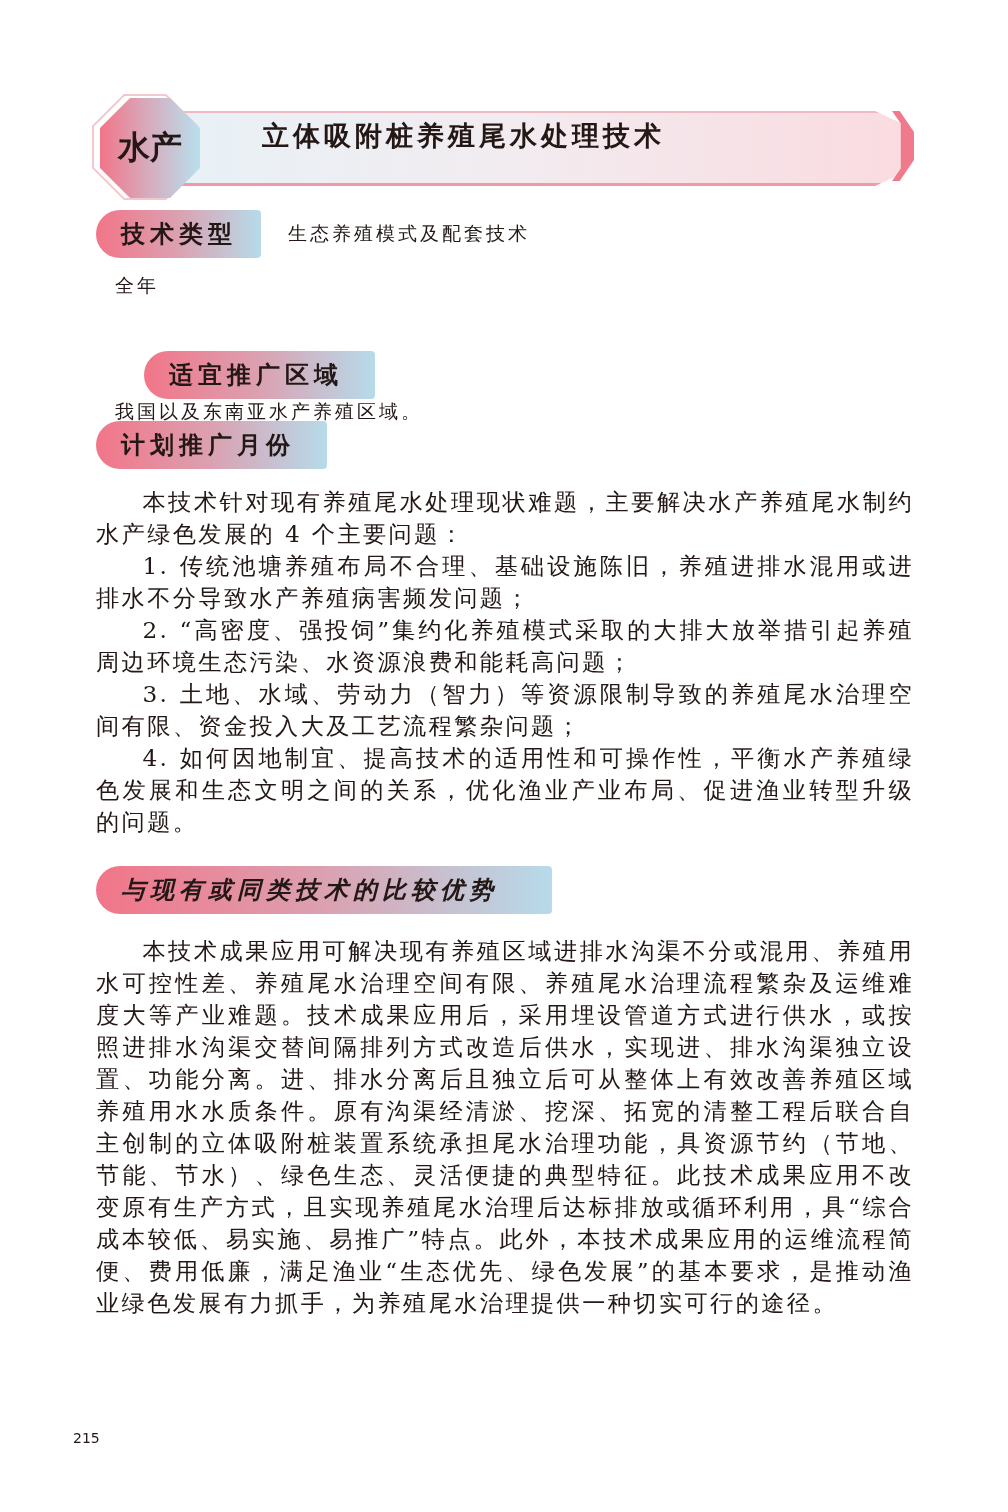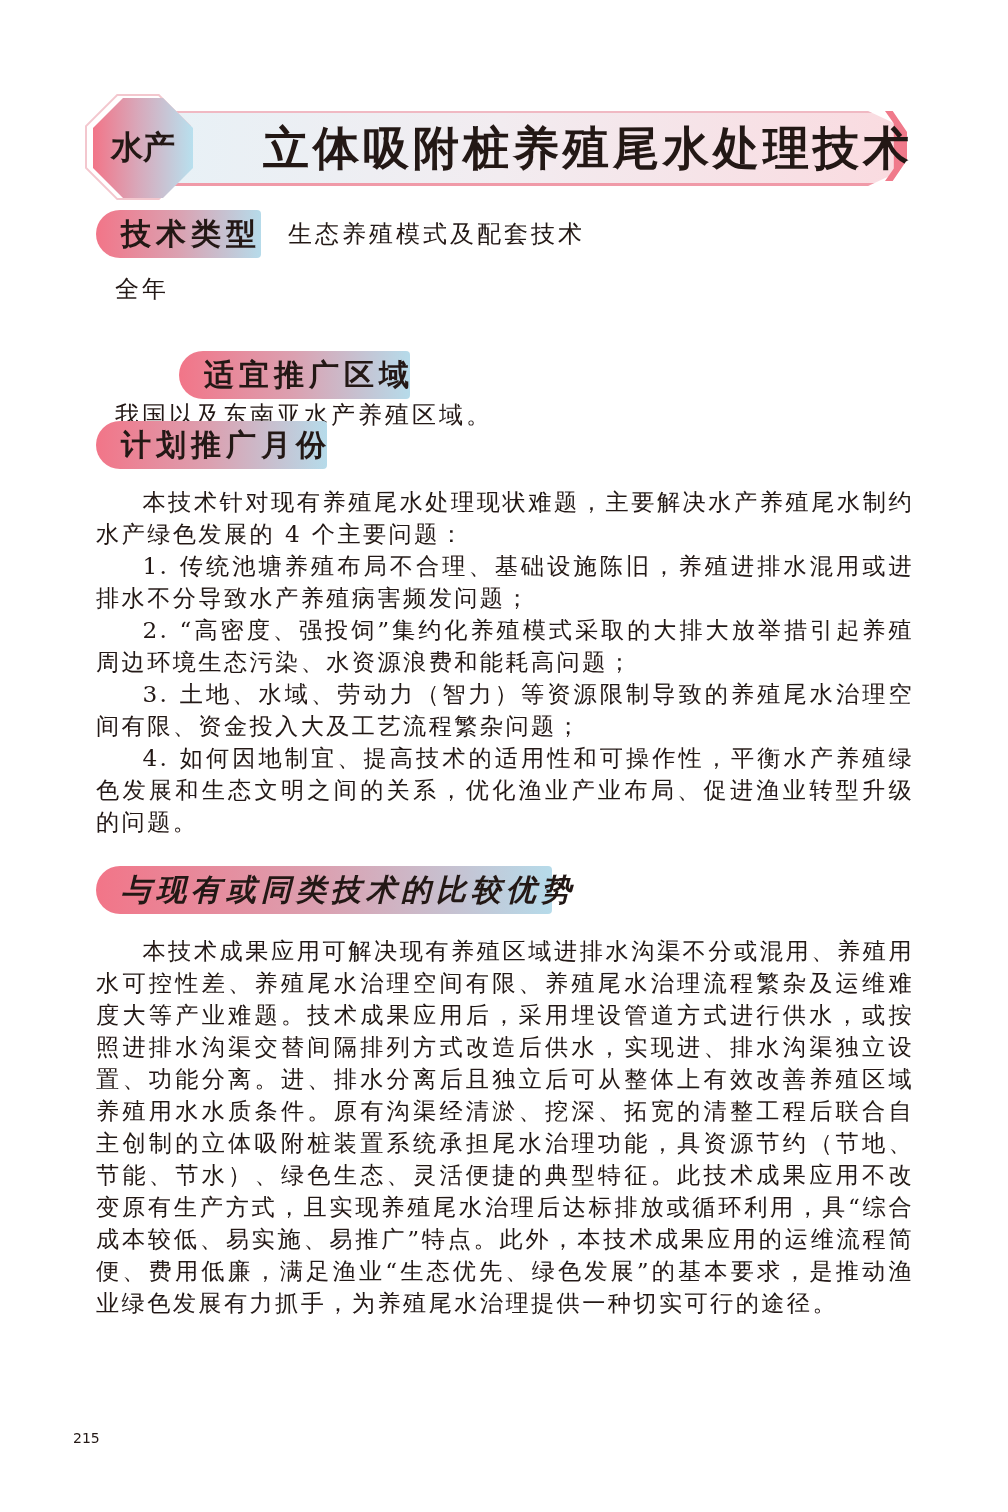--- a/index.html
+++ b/index.html
@@ -12,21 +12,21 @@
       height: 1512px;
       position: relative;
       overflow: hidden;
       font-family: "DejaVu Serif", "Liberation Serif", serif;
       color: #231815;
     }
 
     
     .title-banner {
       position: absolute;
-      left: 85px;
+      left: 92px;
       top: 94px;
       width: 822px;
       height: 104px;
     }
     .title-bar {
       position: absolute;
       left: 90px;
       top: 17px;
       width: 722px;
       height: 70px;
@@ -80,25 +80,24 @@
       font-size: 32px;
       color: #231815;
       letter-spacing: 0px;
     }
     .title-text {
       position: absolute;
       left: 170px;
       top: 24px;
       font-family: Liberation Serif, serif;
       font-weight: bold;
-      font-size: 46px;
+      font-size: 27px;
       letter-spacing: 4px;
       color: #231815;
       white-space: nowrap;
-      margin-left: 8px;
     }
 
     
     .info-row {
       position: absolute;
       left: 96px;
       display: flex;
       align-items: center;
     }
     .pill {
@@ -106,28 +105,28 @@
       border-radius: 24px 4px 4px 24px;
       background: linear-gradient(to right, #f27588 0%, #dba1b1 50%, #b6dbea 100%);
       display: flex;
       align-items: center;
       padding-left: 25px;
       box-sizing: border-box;
     }
     .pill-label {
       font-family: "DejaVu Sans", "Liberation Sans", sans-serif;
       font-weight: bold;
-      font-size: 30px;
+      font-size: 24px;
       letter-spacing: 5px;
       color: #231815;
       white-space: nowrap;
     }
     .row-value {
       font-family: "DejaVu Serif", "Liberation Serif", serif;
-      font-size: 24px;
+      font-size: 19px;
       letter-spacing: 3px;
       color: #231815;
       white-space: nowrap;
     }
 
     
     .body-block {
       position: absolute;
       left: 96px;
       width: 818px;

